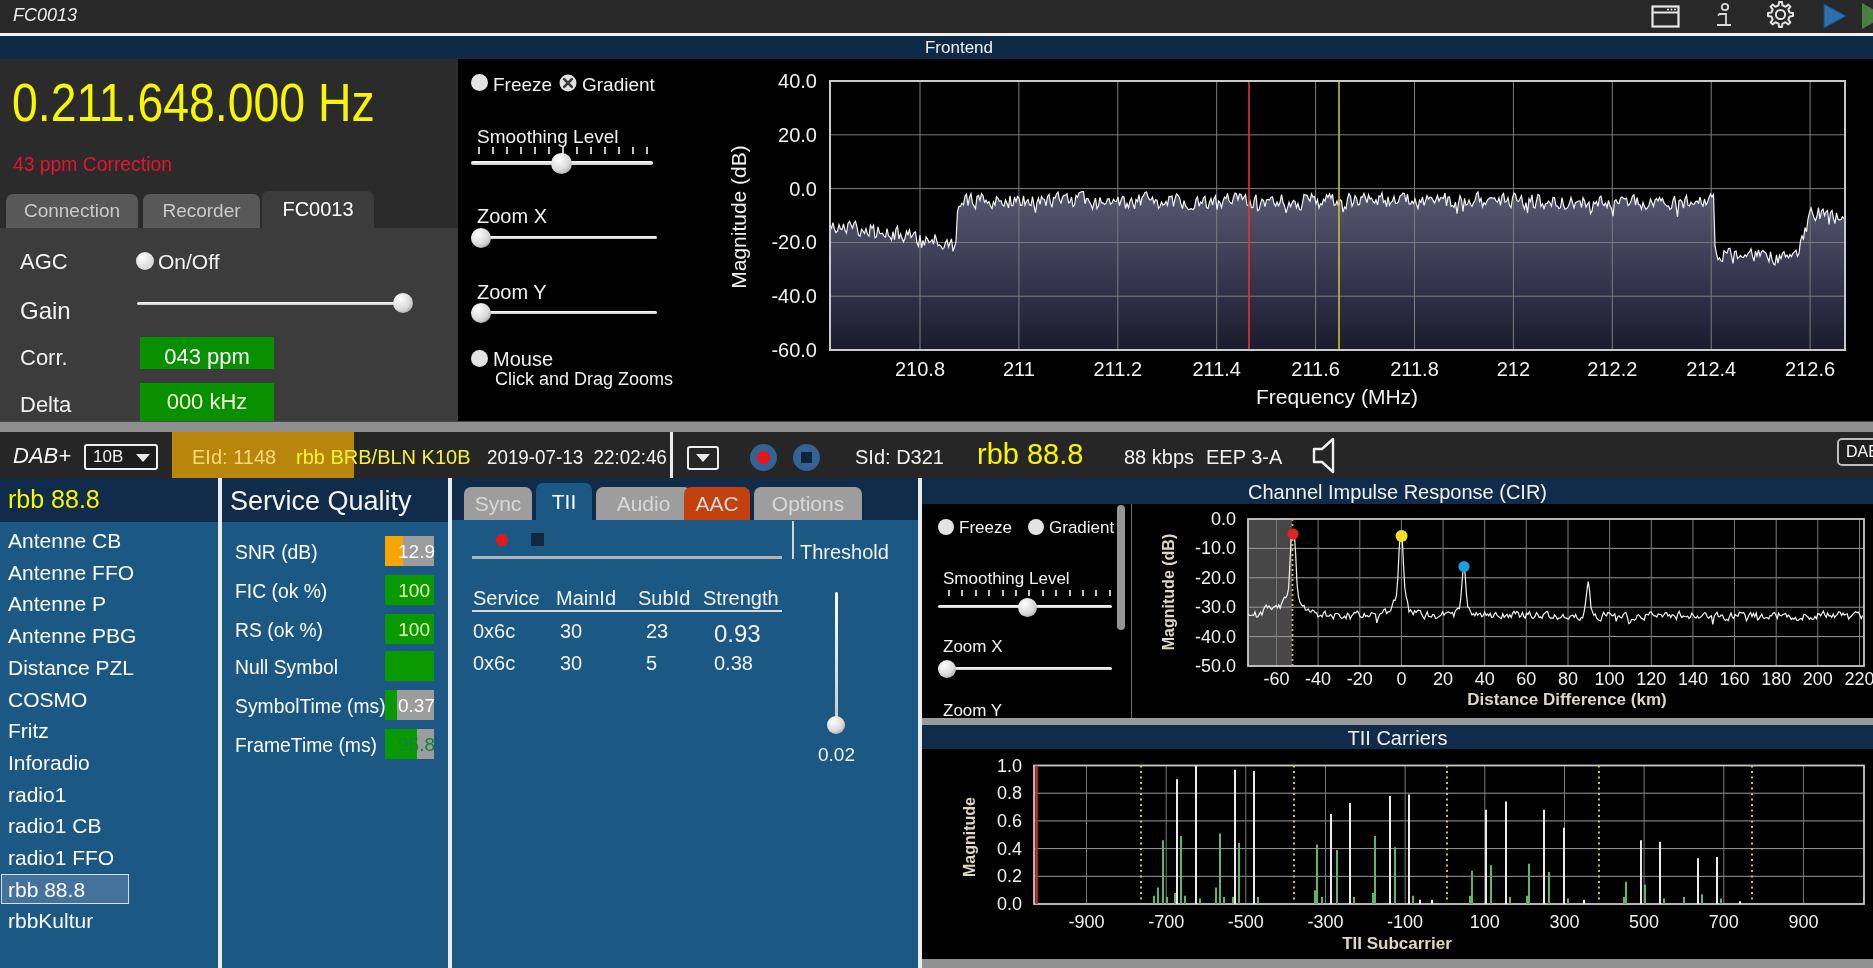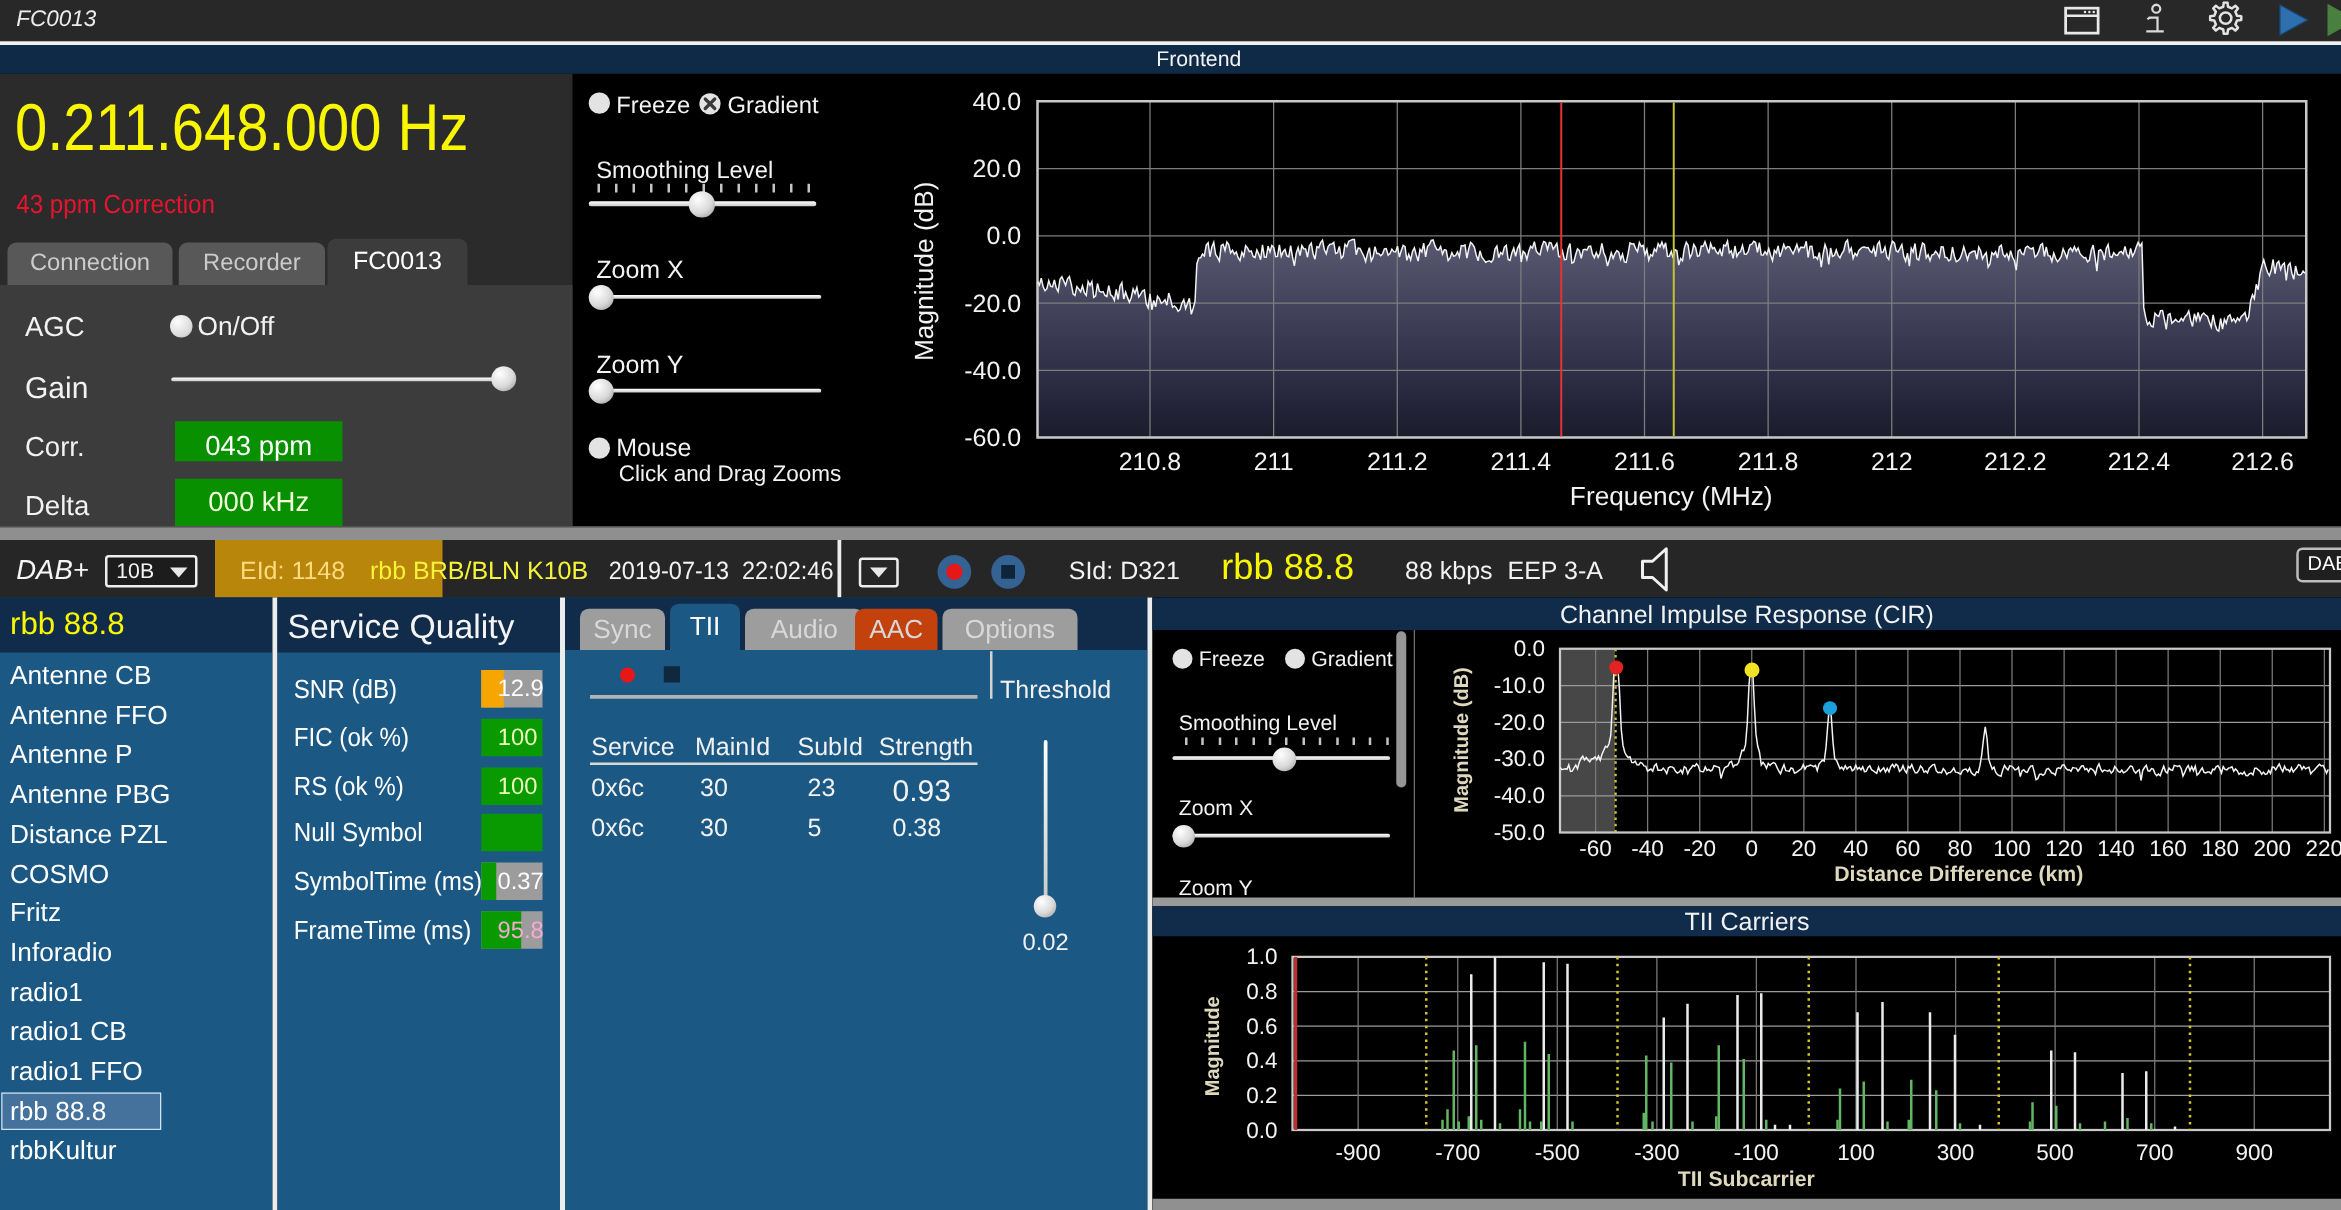--- a/index.html
+++ b/index.html
@@ -197,21 +197,21 @@
 <div class="a" style="left:385px;top:619px;width:45px;text-align:right;font-size:19px;color:#eaffbc">100</div>
 <div class="a" style="left:235px;top:655px;font-size:21px;color:#fff;transform:scaleX(0.92);transform-origin:left top;white-space:nowrap">Null Symbol</div>
 <div class="a" style="left:385px;top:651px;width:49px;height:30px;background:#089a00"></div>
 <div class="a" style="left:235px;top:694px;font-size:21px;color:#fff;transform:scaleX(0.92);transform-origin:left top;white-space:nowrap">SymbolTime (ms)</div>
 <div class="a" style="left:385px;top:690px;width:49px;height:30px;background:#9c9c9c"></div>
 <div class="a" style="left:385px;top:690px;width:12px;height:30px;background:#089a00"></div>
 <div class="a" style="left:398px;top:695px;font-size:19px;color:#fdfdfd">0.37</div>
 <div class="a" style="left:235px;top:733px;font-size:21px;color:#fff;transform:scaleX(0.92);transform-origin:left top;white-space:nowrap">FrameTime (ms)</div>
 <div class="a" style="left:385px;top:729px;width:49px;height:30px;background:#9c9c9c"></div>
 <div class="a" style="left:385px;top:729px;width:32px;height:30px;background:#089a00"></div>
-<div class="a" style="left:398px;top:734px;font-size:19px;color:#f9a8d4">95.8</div>
+<div class="a" style="left:398px;top:734px;font-size:19px;color:#15803d">95.8</div>
 <div class="a" style="left:448px;top:478px;width:4px;height:490px;background:#ececec"></div>
 
 <div class="a" style="left:452px;top:478px;width:466px;height:490px;background:#1b5884"></div>
 <div class="a" style="left:452px;top:478px;width:466px;height:42px;background:#102c4a"></div>
 <div class="a" style="left:464px;top:487px;width:68px;height:33px;background:#9d9d9d;border-radius:7px 7px 0 0;color:#d8d8d8;font-size:21px;text-align:center;line-height:33px">Sync</div>
 <div class="a" style="left:536px;top:483px;width:56px;height:37px;background:#1b5884;border-radius:7px 7px 0 0;color:#fff;font-size:21px;text-align:center;line-height:37px">TII</div>
 <div class="a" style="left:596px;top:487px;width:95px;height:33px;background:#9d9d9d;border-radius:7px 7px 0 0;color:#d8d8d8;font-size:21px;text-align:center;line-height:33px">Audio</div>
 <div class="a" style="left:684px;top:487px;width:66px;height:33px;background:#c2410c;border-radius:7px 7px 0 0;color:#d8d8d8;font-size:21px;text-align:center;line-height:33px">AAC</div>
 <div class="a" style="left:754px;top:487px;width:108px;height:33px;background:#9d9d9d;border-radius:7px 7px 0 0;color:#d8d8d8;font-size:21px;text-align:center;line-height:33px">Options</div>
 <div class="a" style="left:496px;top:534px;width:12px;height:12px;border-radius:50%;background:#e81717"></div>

